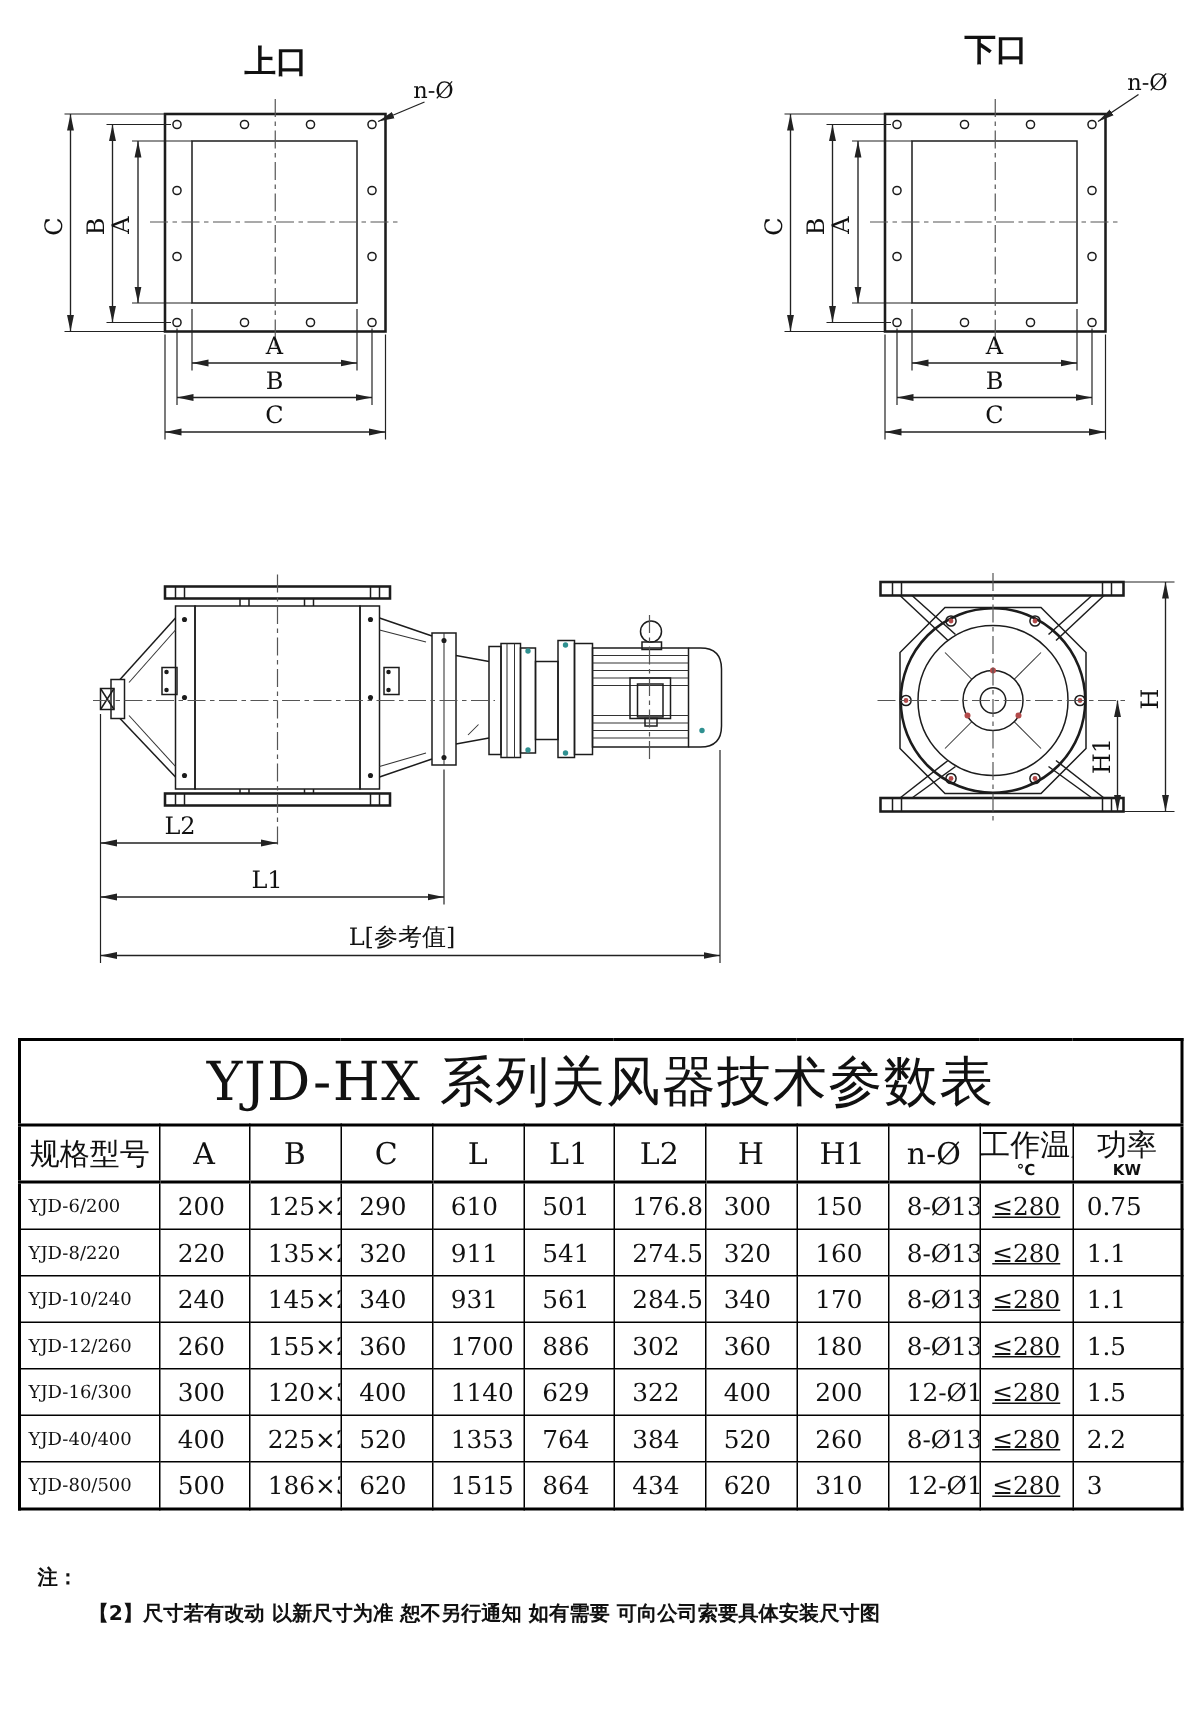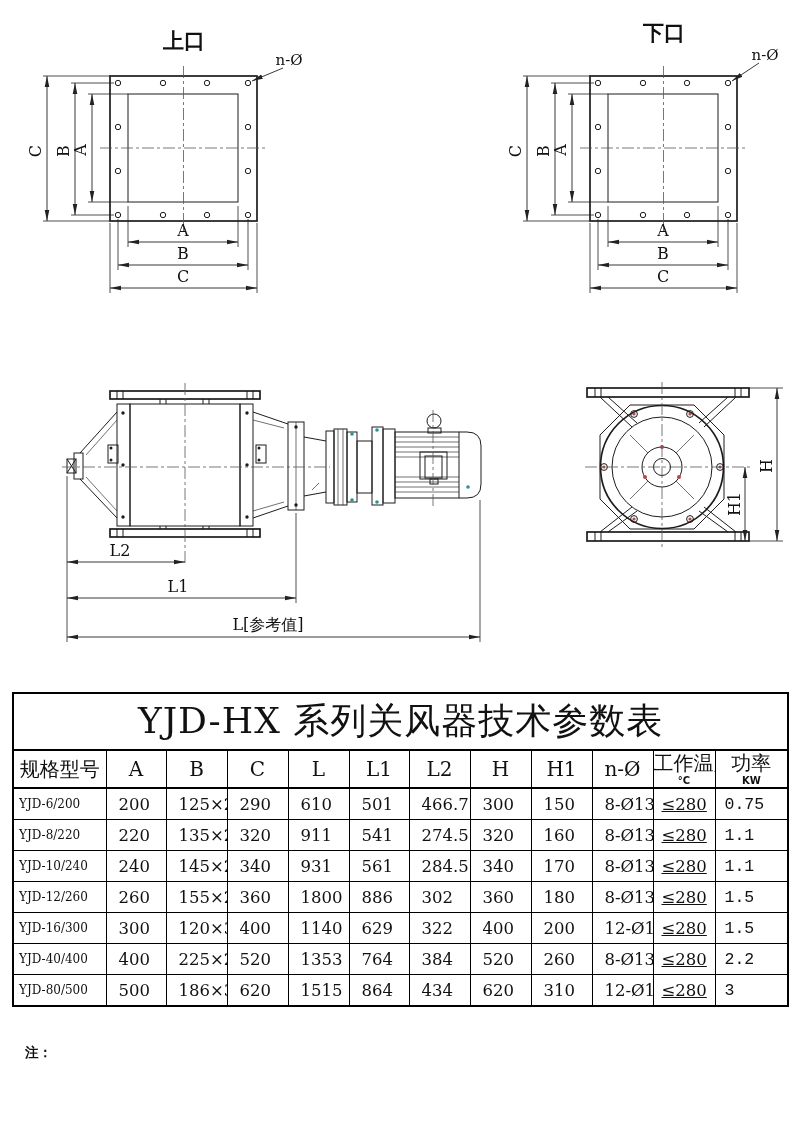--- a/index.html
+++ b/index.html
@@ -26,21 +26,21 @@
   #ptable td,#ptable th{border:1px solid #000;padding:0;vertical-align:middle;overflow:hidden;white-space:nowrap;}
   #ptable th.tbl-title{height:55px;font-size:36px;font-weight:normal;letter-spacing:1px;
           font-family:"DejaVu Serif","Liberation Serif",serif;border-bottom:2px solid #000;}
   #ptable thead tr.hdr th{height:36px;font-weight:normal;font-size:20px;border-bottom:2px solid #000;}
   #ptable thead th.h-model{font-family:Liberation Serif, serif;font-weight:bold;font-size:16px;margin-top:37px;}
   #ptable thead th.h-small{font-family:"DejaVu Sans","Liberation Sans",sans-serif;font-weight:bold;font-size:11px;line-height:1.15;}
   #ptable thead th.h-small .sub{font-size:10px;font-weight:bold;}
   #ptable tbody td{height:30px;font-size:16.5px;text-align:left;padding-left:12px;}
   #ptable tbody td.c0{font-size:12px;padding-left:5px;}
   #ptable tbody td.c10{padding-left:8px;text-decoration:underline;}
-  #ptable tbody td.c11{padding-left:9px;font-family:Liberation Mono, monospace;}
+  #ptable tbody td.c11{padding-left:9px;}
   
   #notes{position:absolute;left:25px;top:1040px;width:740px;
          font-family:"DejaVu Sans","Liberation Sans",sans-serif;font-weight:bold;
          font-size:13.5px;line-height:24px;color:#111;}
   #notes .row{display:flex;}
   #notes .pfx{width:34px;flex:none;}
   #speck{position:absolute;left:403px;top:1140px;width:4px;height:3px;background:#222;}
 </style>
 </head>
 <body>
@@ -374,21 +374,21 @@
       </tr>
     </thead>
     <tbody>
         <tr>
           <td class="c0">YJD-6/200</td>
           <td class="c1">200</td>
           <td class="c2">125×2</td>
           <td class="c3">290</td>
           <td class="c4">610</td>
           <td class="c5">501</td>
-          <td class="c6">466.7</td>
+          <td class="c6">176.8</td>
           <td class="c7">300</td>
           <td class="c8">150</td>
           <td class="c9">8-Ø13</td>
           <td class="c10">≤280</td>
           <td class="c11">0.75</td>
         </tr>
         <tr>
           <td class="c0">YJD-8/220</td>
           <td class="c1">220</td>
           <td class="c2">135×2</td>
@@ -414,21 +414,21 @@
           <td class="c8">170</td>
           <td class="c9">8-Ø13</td>
           <td class="c10">≤280</td>
           <td class="c11">1.1</td>
         </tr>
         <tr>
           <td class="c0">YJD-12/260</td>
           <td class="c1">260</td>
           <td class="c2">155×2</td>
           <td class="c3">360</td>
-          <td class="c4">1800</td>
+          <td class="c4">1700</td>
           <td class="c5">886</td>
           <td class="c6">302</td>
           <td class="c7">360</td>
           <td class="c8">180</td>
           <td class="c9">8-Ø13</td>
           <td class="c10">≤280</td>
           <td class="c11">1.5</td>
         </tr>
         <tr>
           <td class="c0">YJD-16/300</td>
@@ -474,17 +474,18 @@
         </tr>
       </tbody>
   </table>
 
   <div id="notes">
     <div class="row">
       <span class="pfx">注：</span>
     </div>
     <div class="row">
       <span class="pfx"></span>
+      <span>【2】尺寸若有改动 以新尺寸为准 恕不另行通知 如有需要 可向公司索要具体安装尺寸图</span>
     </div>
   </div>
 
   <div id="speck"></div>
 </div>
 
 </body></html>

